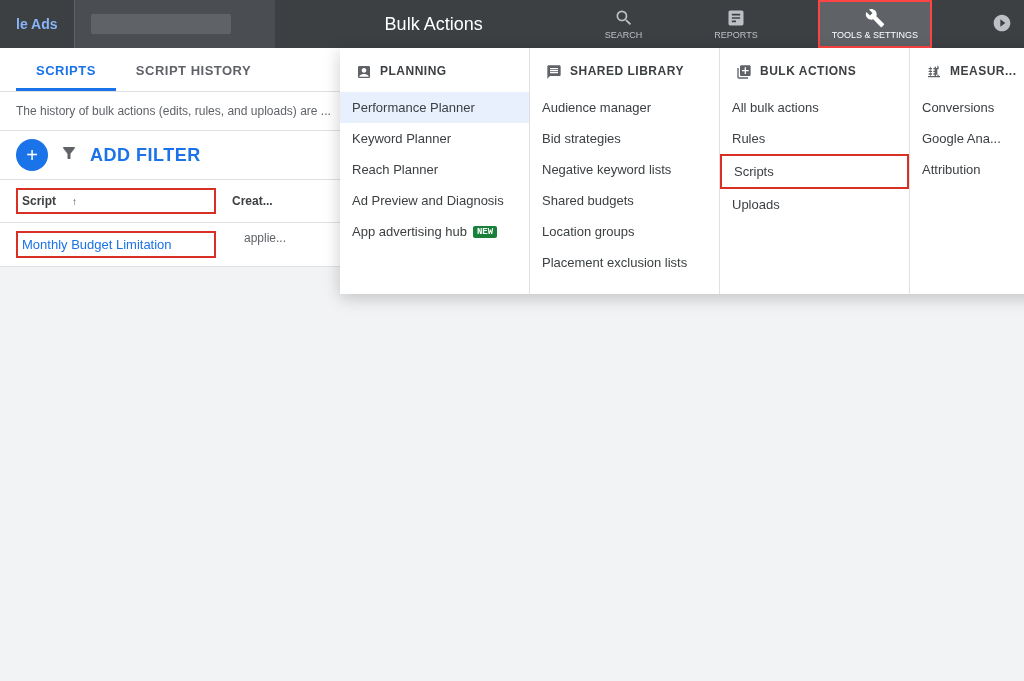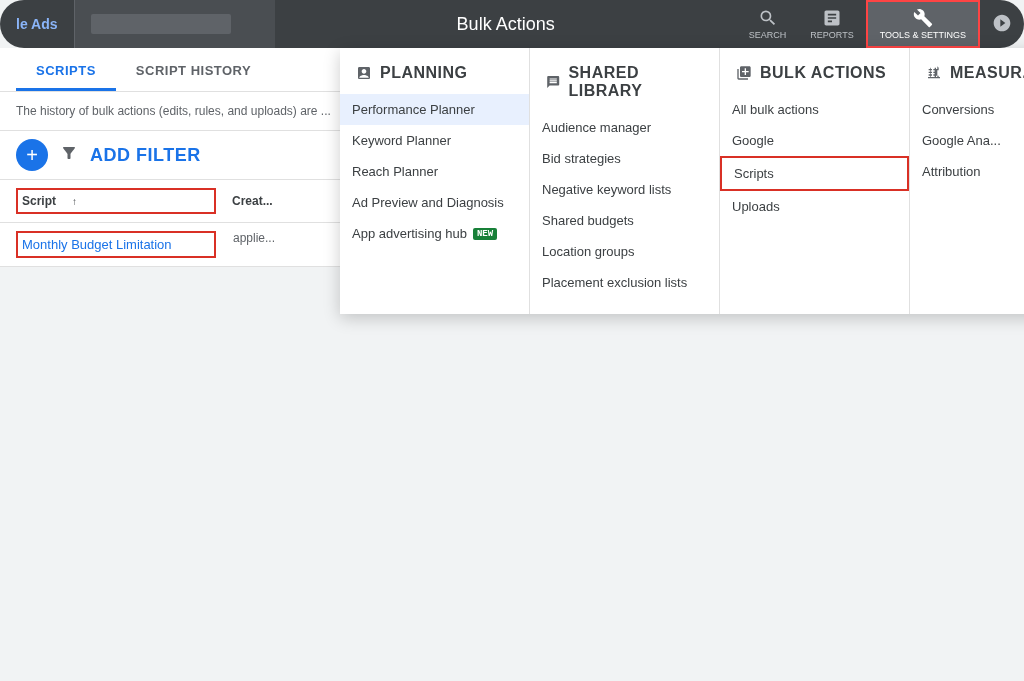--- a/index.html
+++ b/index.html
@@ -7,21 +7,20 @@
 
     
     .top-nav {
       display: flex;
       align-items: center;
       background: #3c4043;
       height: 48px;
       color: white;
       position: relative;
       z-index: 100;
-      border-radius: 24px;
     }
     .nav-logo {
       display: flex;
       align-items: center;
       padding: 0 16px;
       font-size: 14px;
       color: white;
       border-right: 1px solid #5f6368;
       height: 100%;
     }
@@ -40,20 +39,21 @@
       flex: 1;
       text-align: center;
       font-size: 18px;
       font-weight: 400;
       color: white;
     }
     .nav-icons {
       display: flex;
       align-items: center;
       height: 100%;
+      gap: 48px;
     }
     .nav-icon-btn {
       display: flex;
       flex-direction: column;
       align-items: center;
       justify-content: center;
       padding: 0 12px;
       height: 100%;
       cursor: pointer;
       font-size: 10px;
@@ -178,24 +178,23 @@
       min-width: 700px;
     }
     .dropdown-col {
       padding: 16px 0;
       min-width: 190px;
       border-right: 1px solid #e0e0e0;
     }
     .dropdown-col:last-child { border-right: none; }
     .dropdown-col-header {
       display: flex;
-      align-items: center;
       gap: 8px;
       padding: 0 16px 12px 16px;
-      font-size: 16px;
+      font-size: 12px;
       font-weight: 700;
       color: #3c4043;
       letter-spacing: 0.5px;
       text-transform: uppercase;
     }
     .dropdown-col-header svg { width: 16px; height: 16px; fill: #5f6368; }
     .dropdown-item {
       padding: 8px 12px;
       font-size: 13px;
       color: #3c4043;
@@ -282,21 +281,21 @@
       <span class="sort-arrow">↑</span>
     </div>
     <div class="th col-created" style="padding-left:16px;">
       <span>Creat...</span>
     </div>
   </div>
   <div class="table-row-area">
     <div class="td col-script">
       <a href="#">Monthly Budget Limitation</a>
     </div>
-    <div class="td col-created" style="padding-left:17px;">applie...</div>
+    <div class="td col-created" style="padding-left:28px;">applie...</div>
   </div>
 </div>
 
 <div class="dropdown-overlay">
 
   <div class="dropdown-col">
     <div class="dropdown-col-header">
       <svg viewBox="0 0 24 24">
           <path d="M19 3H5c-1.1 0-2 .9-2 2v14c0 1.1.9 2 2 2h14c1.1 0 2-.9 2-2V5c0-1.1-.9-2-2-2zm-7 3c1.93 0 3.5 1.57 3.5 3.5S13.93 13 12 13s-3.5-1.57-3.5-3.5S10.07 6 12 6zm7 13H5v-.23c0-.62.28-1.2.76-1.58C7.47 15.82 9.64 15 12 15s4.53.82 6.24 2.19c.48.38.76.97.76 1.58V19z"></path>
         </svg>
@@ -351,21 +350,21 @@
     <div class="dropdown-col-header">
       <svg viewBox="0 0 24 24">
           <path d="M4 6H2v14c0 1.1.9 2 2 2h14v-2H4V6zm16-4H8c-1.1 0-2 .9-2 2v12c0 1.1.9 2 2 2h12c1.1 0 2-.9 2-2V4c0-1.1-.9-2-2-2zm-1 9h-4v4h-2v-4H9V9h4V5h2v4h4v2z"></path>
         </svg>
       <span>BULK ACTIONS</span>
     </div>
     <div class="dropdown-item">
       <span>All bulk actions</span>
     </div>
     <div class="dropdown-item">
-      <span>Google</span>
+      <span>Rules</span>
     </div>
     <div class="dropdown-item highlight-box" style="border:2px solid #d93025;">
       <span>Scripts</span>
     </div>
     <div class="dropdown-item">
       <span>Uploads</span>
     </div>
   </div>
 
   <div class="dropdown-col" style="min-width:160px;">

